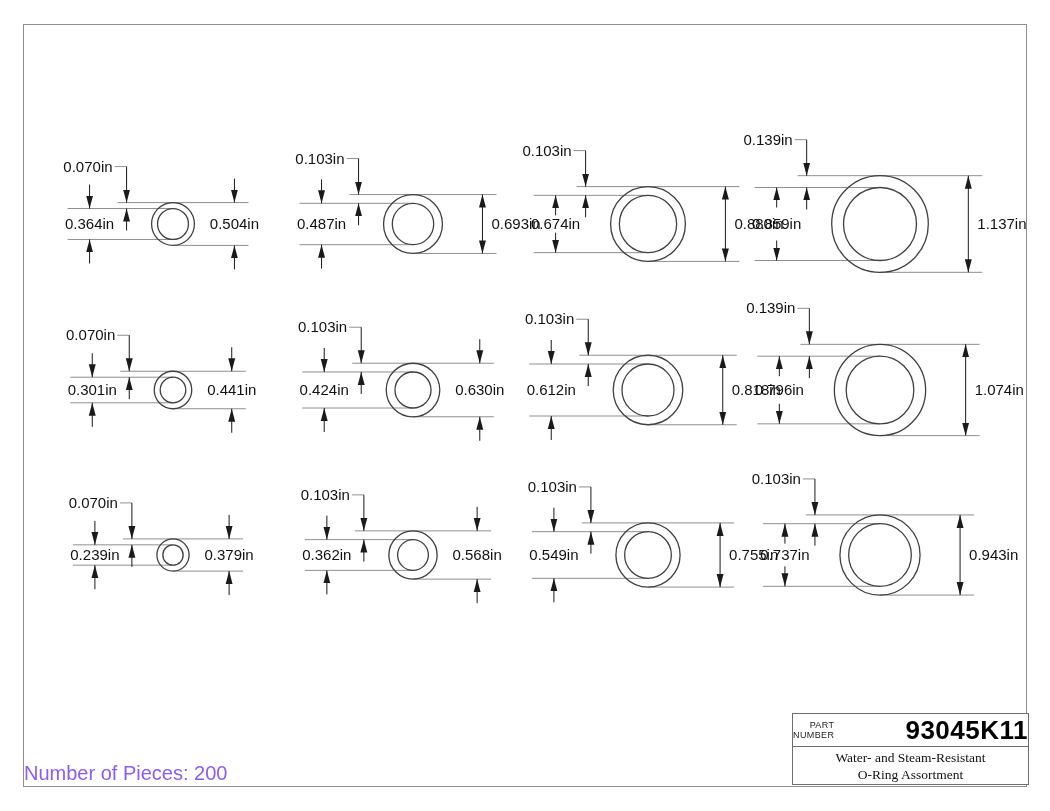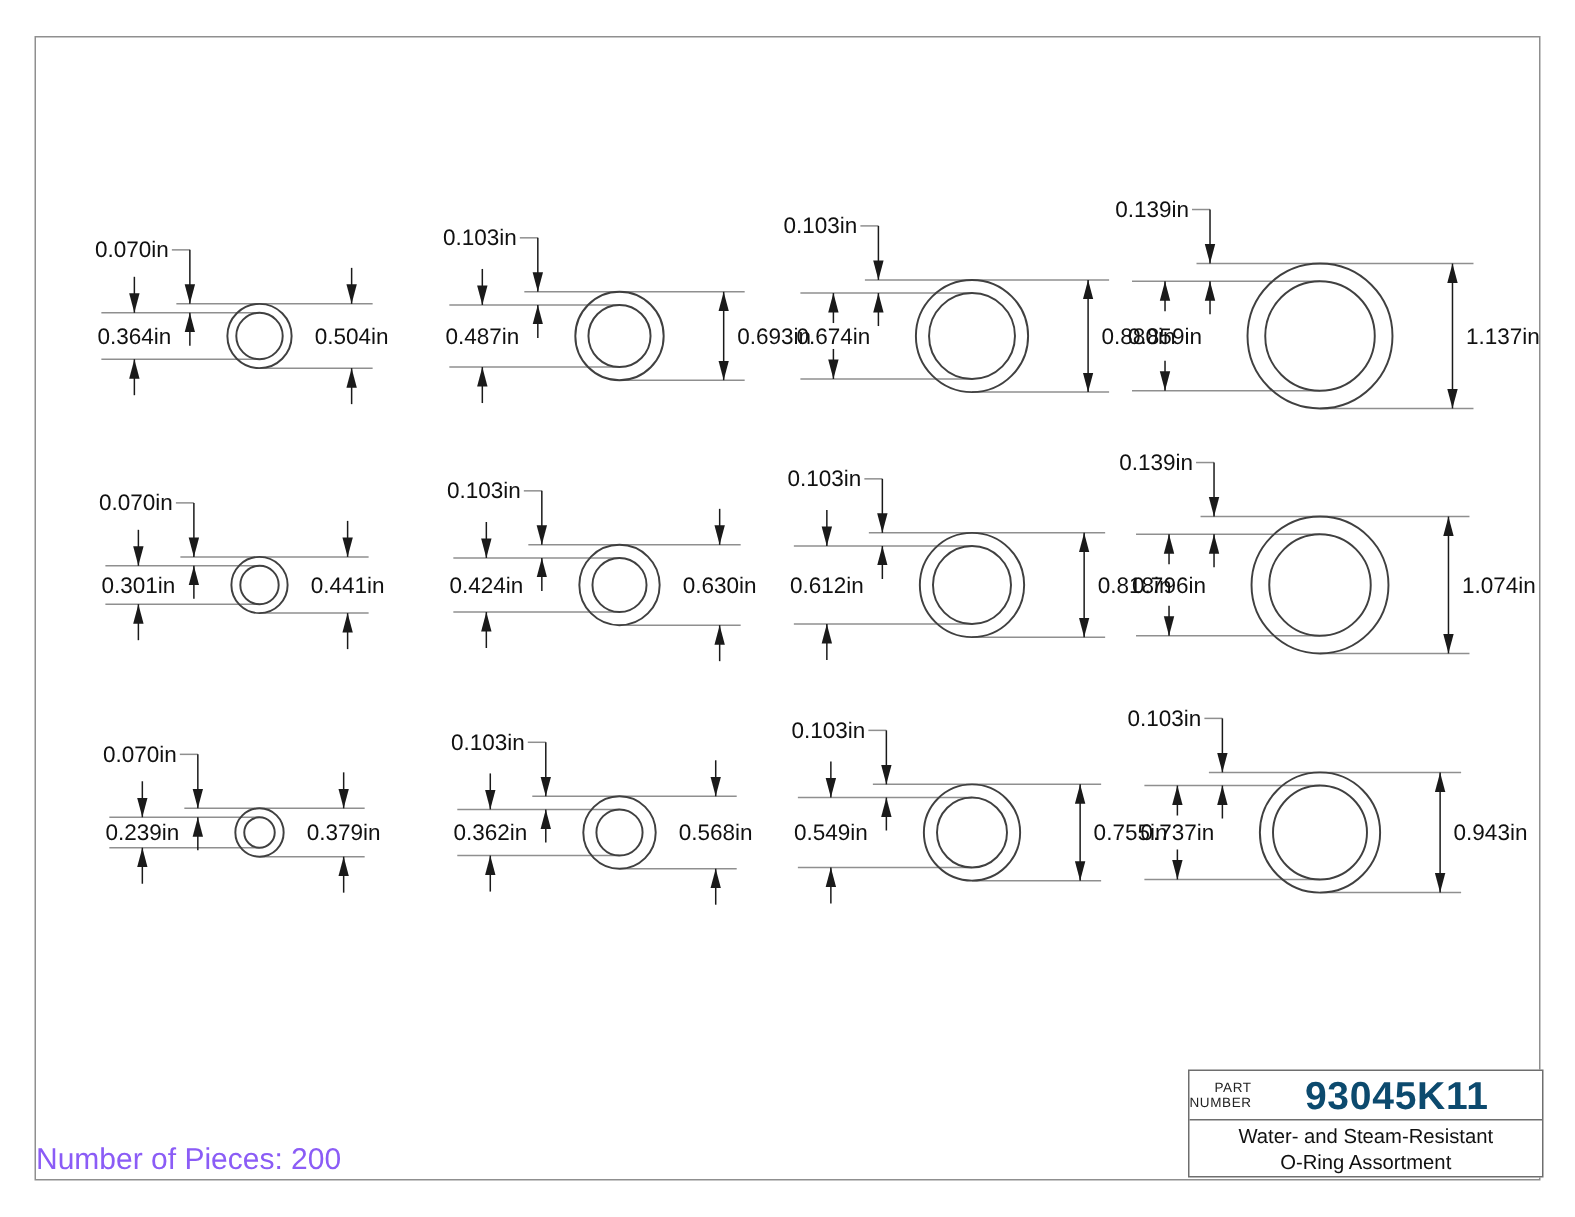--- a/index.html
+++ b/index.html
@@ -7,22 +7,22 @@
        font-family:"Liberation Sans",sans-serif;color:#111;}
   .sheet{position:absolute;left:23px;top:24px;width:1004px;height:763px;
          border:1px solid #8f8f8f;background:#ffffff;box-sizing:border-box;}
   svg.drawing{position:absolute;left:0;top:0;width:1050px;height:811px;}
   .pieces{position:absolute;left:24px;top:762px;font-size:20px;color:#8b5cf6;}
   .titleblock{position:absolute;left:792px;top:713px;width:237px;height:72px;
               border:1px solid #6e6e6e;background:#fff;box-sizing:border-box;}
   .tb-top{height:33px;border-bottom:1px solid #6e6e6e;display:flex;align-items:center;box-sizing:border-box;}
   .tb-partlabel{font-size:9px;color:#222;text-align:right;line-height:10px;
                 letter-spacing:.4px;}
-  .tb-partnumber{font-size:26px;font-weight:bold;color:#0c4a6e;flex:1;text-align:center;letter-spacing:.5px;}
-  .tb-desc{padding-top:2px;text-align:center;font-size:13.5px;color:#111;line-height:17px;}
+  .tb-partnumber{font-size:26px;font-weight:bold;color:#000000;flex:1;text-align:right;letter-spacing:.5px;}
+  .tb-desc{padding-top:2px;text-align:center;font-size:13.5px;color:#111;line-height:17px;font-family:Liberation Serif, serif;}
   svg text{font-family:"Liberation Sans",sans-serif;font-size:15px;fill:#111;}
 </style>
 </head>
 <body>
 
 <div class="sheet"></div>
 
 <svg class="drawing" id="oring-svg" viewBox="0 0 1050 811">
     <defs>
       <marker id="arr" viewBox="0 0 12 8" refX="12" refY="4" markerWidth="13" markerHeight="9" orient="auto-start-reverse">

